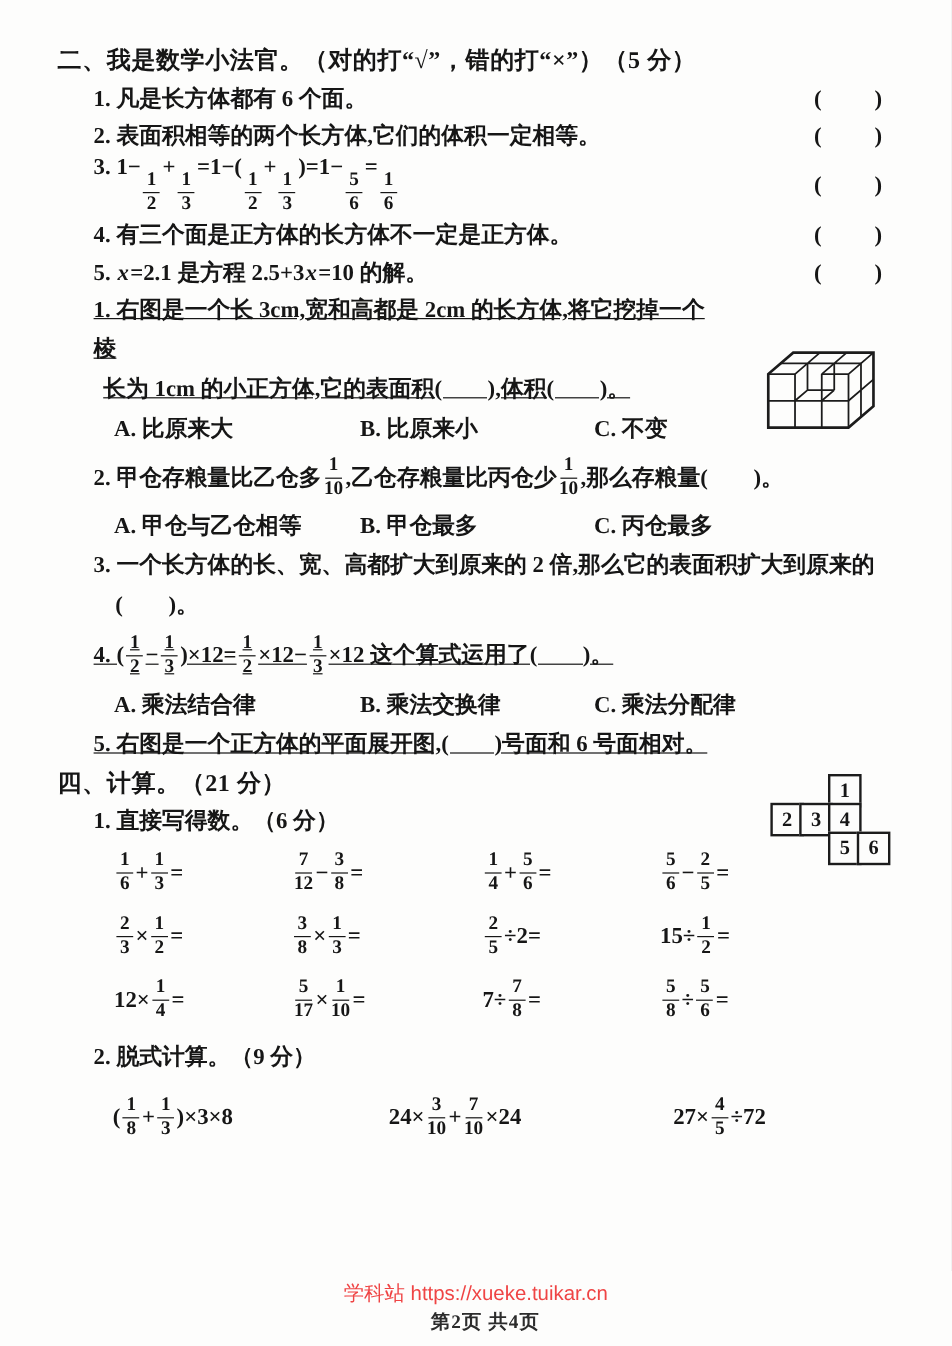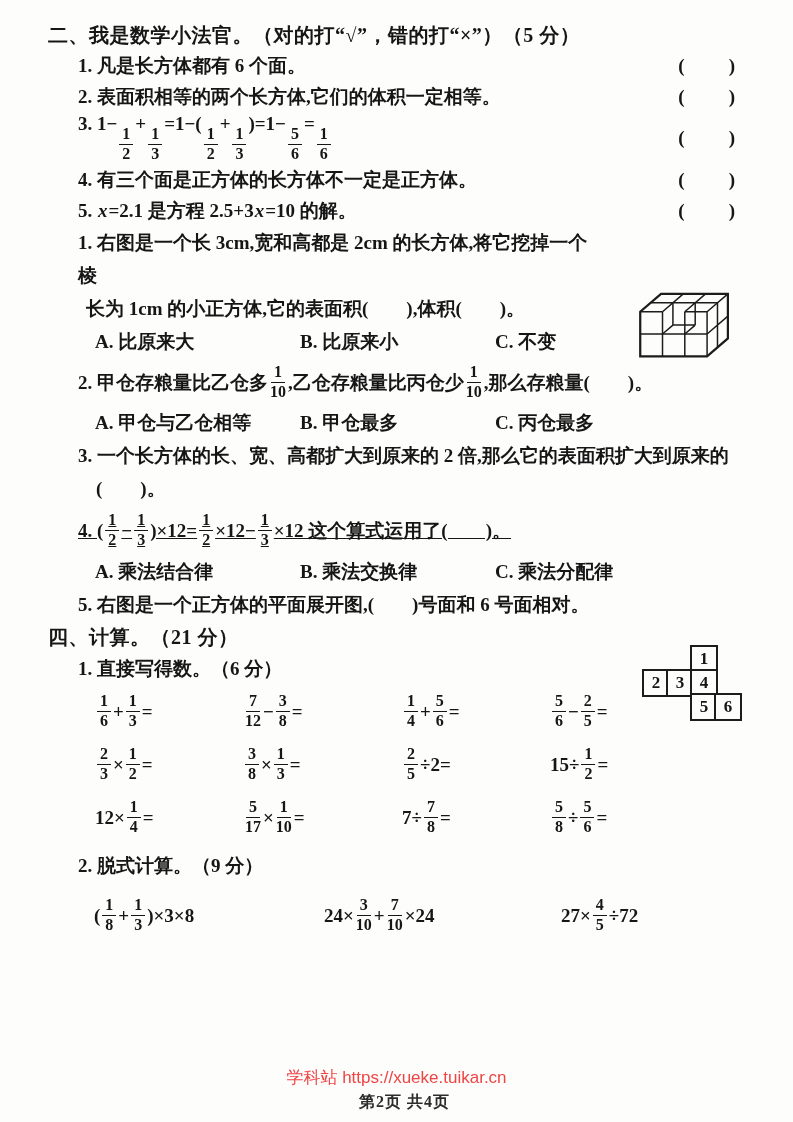--- a/index.html
+++ b/index.html
@@ -6,34 +6,34 @@
   .page{
     position:relative;
     width:793px;height:1122px;
     margin:0 auto;
     background:#fdfdfc;
     color:#161616;
     font-family:"Liberation Serif","DejaVu Serif",serif;
     font-weight:700;
     overflow:hidden;
   }
-  .content{position:absolute;left:0;top:0;right:0;padding:20px 40px 0 48px;}
+  .content{position:absolute;left:0;top:16px;right:0;padding:20px 40px 0 48px;}
   .sec-title{font-size:20px;line-height:30px;letter-spacing:0.5px;}
   
   .tf-row{display:flex;justify-content:space-between;align-items:center;
           padding-left:30px;min-height:31px;font-size:19px;}
   .tf-row.tall{min-height:52px;}
   .bracket{margin-right:16px;font-size:19px;letter-spacing:2px;white-space:pre;}
   
   .q-line{padding-left:30px;font-size:19px;line-height:33px;display:flex;align-items:center;flex-wrap:wrap;}
   .q-line.cont{padding-left:38px;}
   .q-line.cont2{padding-left:48px;}
   .q-line.tall{min-height:48px;}
   .q-line.tall4{min-height:50px;text-decoration:underline;}
-  .q-line.narrow{margin-right:160px;}
+  .q-line.narrow{margin-right:160px;text-decoration:underline;}
   .opt-row{display:flex;padding-left:47px;font-size:19px;line-height:33px;min-height:33px;}
   .optA{width:205px;}
   .optB{width:195px;}
   .optC{flex:1;}
   
   .calc-row{display:flex;align-items:center;padding-left:47px;min-height:53px;font-size:19px;}
   .calc-c1{width:148px;display:flex;align-items:center;}
   .calc-c2{width:159px;display:flex;align-items:center;}
   .calc-c3{width:148px;display:flex;align-items:center;}
   .calc-c4{flex:1;display:flex;align-items:center;}

